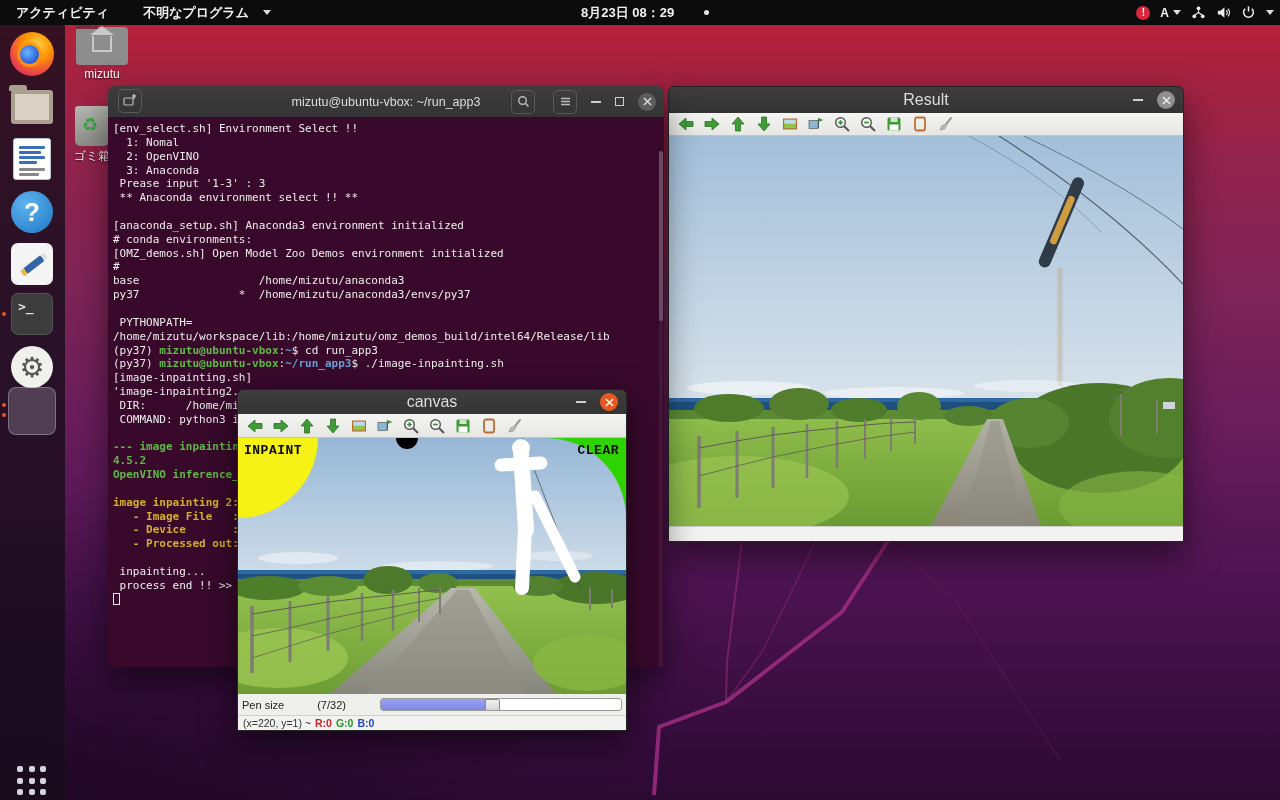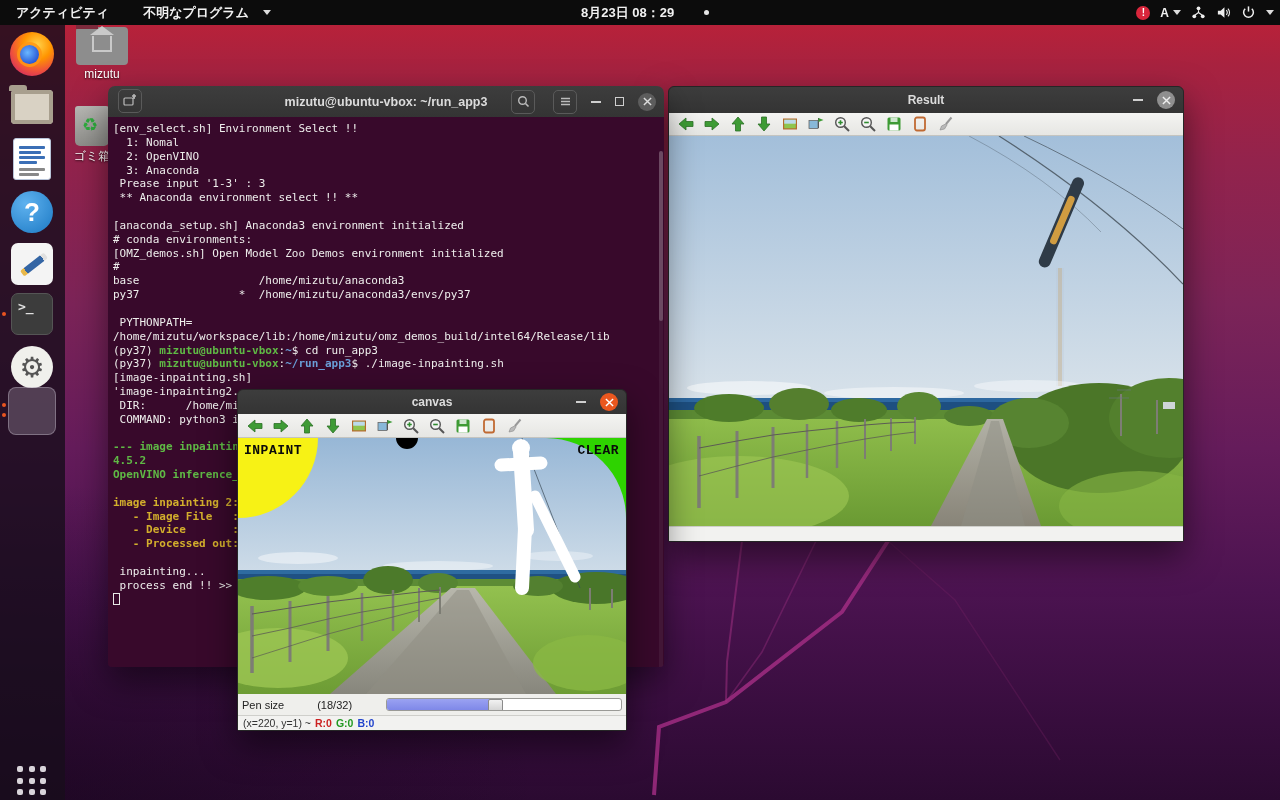--- a/index.html
+++ b/index.html
@@ -56,21 +56,21 @@
   .desk-icon .lbl { margin-top:2px; text-shadow:0 1px 2px rgba(0,0,0,.8); }
   .home-folder { width:52px; height:38px; margin:0 auto; background:#8d8d8d; border-radius:4px; position:relative; }
   .home-folder:before { content:""; position:absolute; left:0; top:-4px; width:22px; height:6px; background:#7d2a3c; border-radius:3px 3px 0 0; }
   .home-glyph { position:absolute; left:16px; top:9px; width:20px; height:16px; border:2px solid #c9c9c9; border-top:none; }
   .home-glyph:before { content:""; position:absolute; left:-4px; top:-10px; border-left:12px solid transparent; border-right:12px solid transparent; border-bottom:9px solid #c9c9c9; }
   .trash-body { width:34px; height:40px; margin:0 auto; background:linear-gradient(180deg,#b8b8b4,#8f8f8b); border-radius:3px 3px 5px 5px; position:relative; }
   .trash-body:before { content:"♻"; position:absolute; left:7px; top:8px; color:#2fae3e; font-size:18px; }
 
   
   .window { position:absolute; border-radius:8px 8px 4px 4px; box-shadow:0 14px 34px rgba(0,0,0,.5); }
-  .titlebar { position:relative; background:linear-gradient(180deg,#3d3d3d,#343434); color:#dcdcdc; font-weight:700;
+  .titlebar { position:relative; background:linear-gradient(180deg,#3d3d3d,#343434); color:#dcdcdc; font-weight:400;
     display:flex; align-items:center; justify-content:center; border-radius:7px 7px 0 0; }
   .win-controls { position:absolute; right:8px; top:0; height:100%; display:flex; align-items:center; gap:14px; }
   .wc-min { width:10px; height:2px; background:#cfcfcf; }
   .wc-max { width:9px; height:9px; border:1.5px solid #cfcfcf; }
   .wc-close { width:18px; height:18px; border-radius:50%; display:flex; align-items:center; justify-content:center; }
   .wc-close svg { width:9px; height:9px; }
 
   
   #terminal { left:108px; top:86px; width:556px; height:581px; z-index:10; }
   #terminal .titlebar { height:31px; font-size:12.5px; }
@@ -81,21 +81,21 @@
     font-family:"DejaVu Sans Mono",monospace; font-size:11px; line-height:13.85px; color:#eeeeec; padding:5px 2px 0 5px; overflow:hidden; }
   .t-line { white-space:pre; height:13.85px; }
   .t-line .w { color:#eeeeec; } .t-line .g { color:#5fb945; font-weight:700; }
   .t-line .y { color:#d3af2c; font-weight:700; } .t-line .b { color:#6a9fd8; font-weight:700; }
   .t-cursor { display:inline-block; width:7px; height:12px; border:1px solid #e8e8e6; vertical-align:-2px; }
   #term-scrollbar { position:absolute; right:1px; top:34px; width:4px; height:540px; background:rgba(255,255,255,.06); border-radius:2px; }
   #term-scrollbar i { display:block; width:4px; height:170px; background:rgba(255,255,255,.22); border-radius:2px; }
 
   
   .cv-window { border:1px solid #262626; border-radius:6px 6px 2px 2px; background:#3a3a3a; }
-  .cv-titlebar { height:24px; font-size:12px; }
+  .cv-titlebar { height:24px; font-size:16px; }
   .cv-toolbar { height:24px; background:linear-gradient(180deg,#f4f4f2,#e6e6e3); border-bottom:1px solid #c4c4c0;
     display:flex; align-items:center; gap:9px; padding:0 8px; }
   .cv-toolbar .ticn { width:17px; height:17px; display:flex; align-items:center; justify-content:center; }
   .cv-toolbar svg { width:16px; height:16px; }
   .cv-img { position:relative; overflow:hidden; background:#9db8d2; }
   .cv-img svg.photo { position:absolute; left:0; top:0; }
   .overlay-lbl { position:absolute; font-weight:700; font-size:13px; color:#0a0a0a; letter-spacing:.5px; z-index:3; }
   .cv-statusbar { background:#f2f2f0; border-top:1px solid #cfcfcb; font-size:10.5px; color:#333; display:flex; align-items:center; padding:0 5px; }
 
   #canvas-win { left:237px; top:389px; width:390px; z-index:20; }
@@ -504,21 +504,21 @@
         </g>
         <path d="M0,0 L80,0 A80,80 0 0 1 0,80 Z" fill="#f7f215"></path>
         <path d="M388,0 L388,80 A80,80 0 0 0 308,0 Z" fill="#2ed300"></path>
         <path d="M158,0 A11,11 0 0 0 180,0 Z" fill="#000"></path>
       </svg>
       <div class="overlay-lbl" style="left:6px; top:5px;">INPAINT</div>
       <div class="overlay-lbl" style="right:7px; top:5px;">CLEAR</div>
     </div>
     <div id="pen-row">
       <span class="pen-label">Pen size</span>
-      <span class="pen-val">(18/32)</span>
+      <span class="pen-val">(7/32)</span>
       <div id="pen-track">
         <div id="pen-fill" style="width: 44%;"></div>
         <div id="pen-handle" style="left: calc(44% - 2px);"></div>
       </div>
     </div>
     <div class="cv-statusbar" id="canvas-status">
       <span>(x=220, y=1) ~</span>
       <span class="st-r">R:0</span>
       <span class="st-g">G:0</span>
       <span class="st-b">B:0</span>

